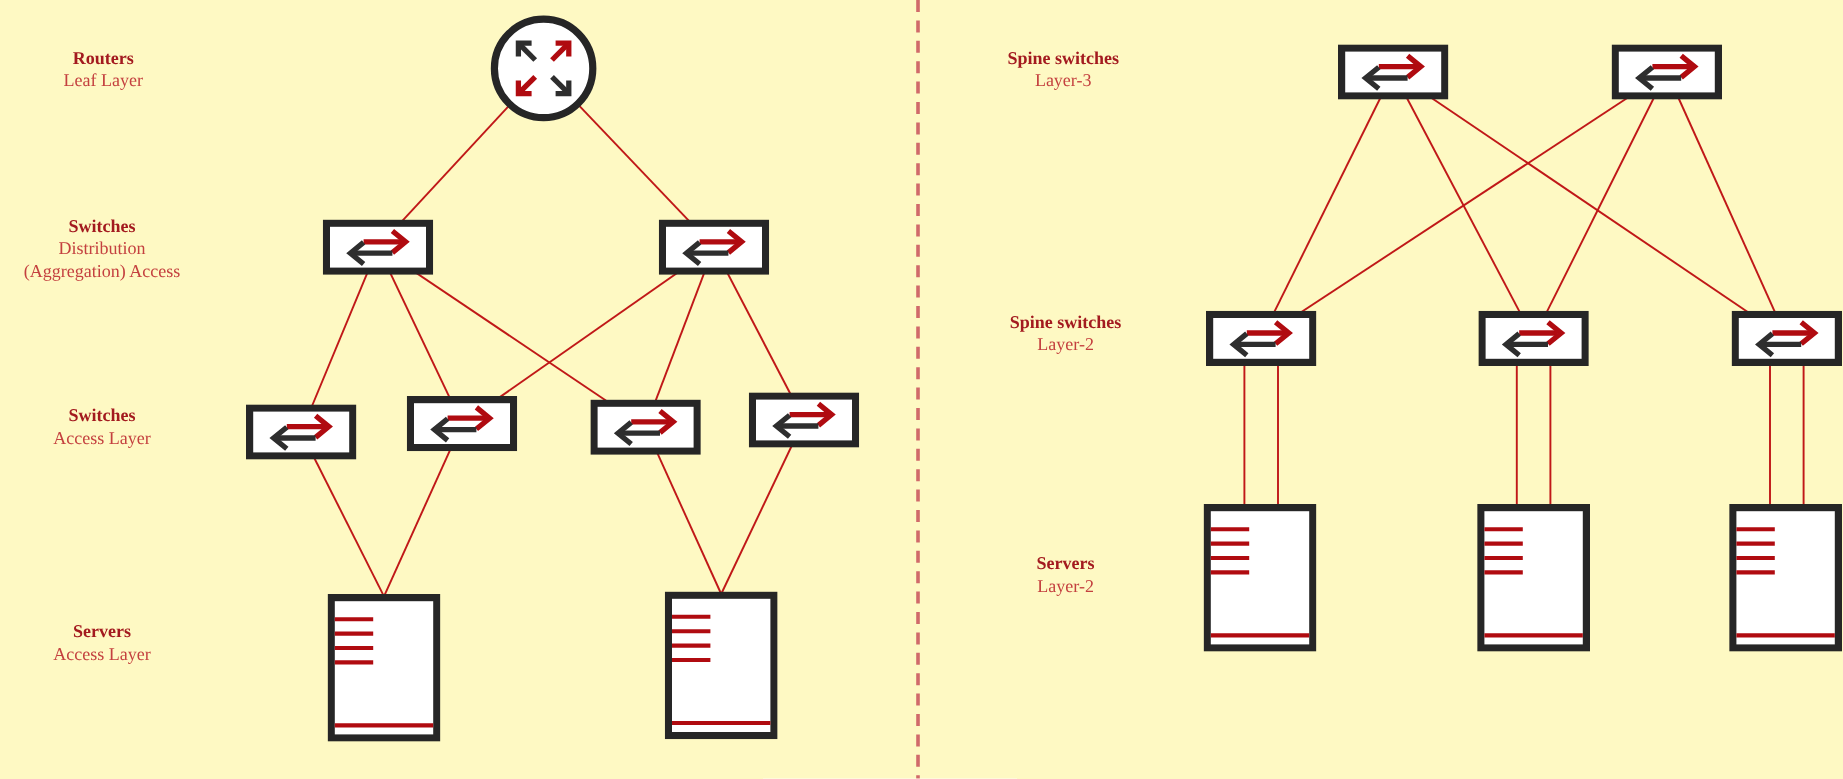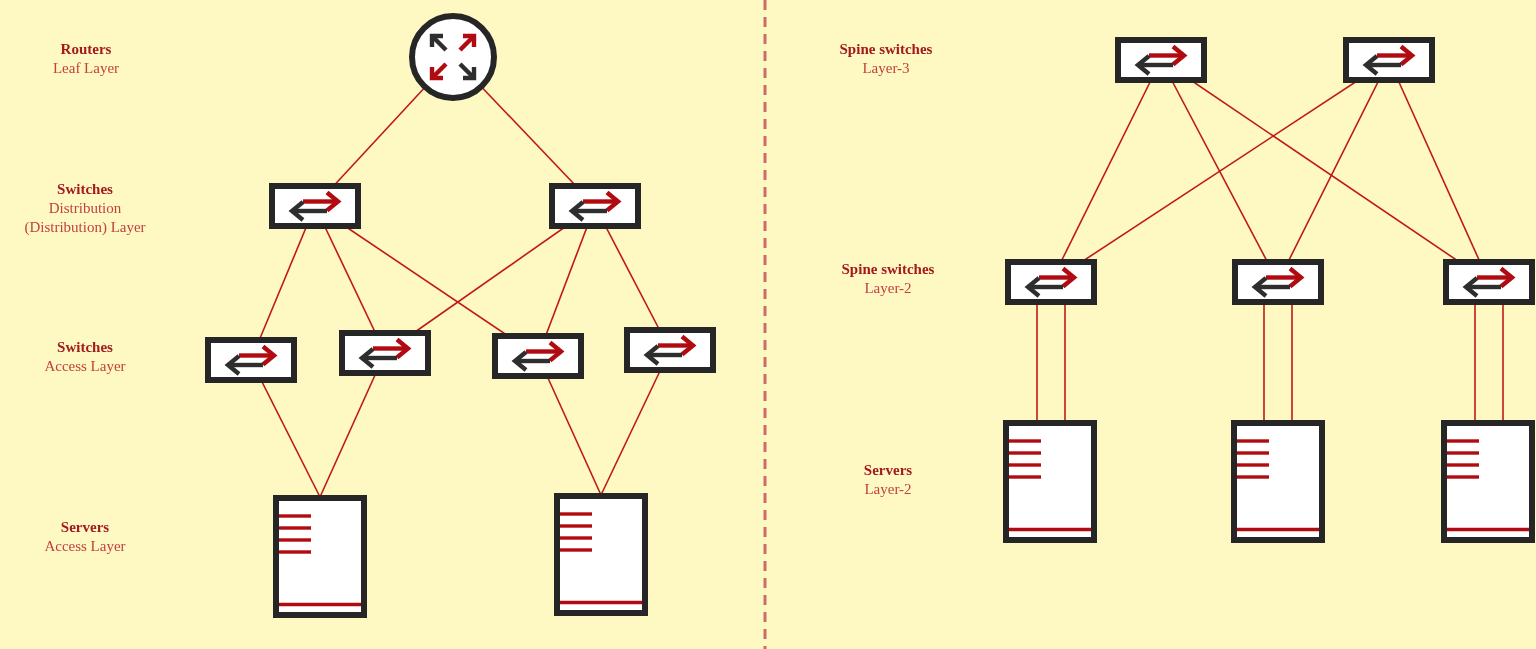--- a/index.html
+++ b/index.html
@@ -112,21 +112,21 @@
     <use href="#sym-server" x="1441" y="420" width="94" height="123"></use>
   </svg>
 
   <div class="label" style="left:86px; top:40px;">
     <div class="t">Routers</div>
     <div class="s">Leaf Layer</div>
   </div>
   <div class="label" style="left:85px; top:180px;">
     <div class="t">Switches</div>
     <div class="s">Distribution</div>
-    <div class="s">(Distribution) Layer</div>
+    <div class="s">(Aggregation) Access</div>
   </div>
   <div class="label" style="left:85px; top:338px;">
     <div class="t">Switches</div>
     <div class="s">Access Layer</div>
   </div>
   <div class="label" style="left:85px; top:518px;">
     <div class="t">Servers</div>
     <div class="s">Access Layer</div>
   </div>
 

